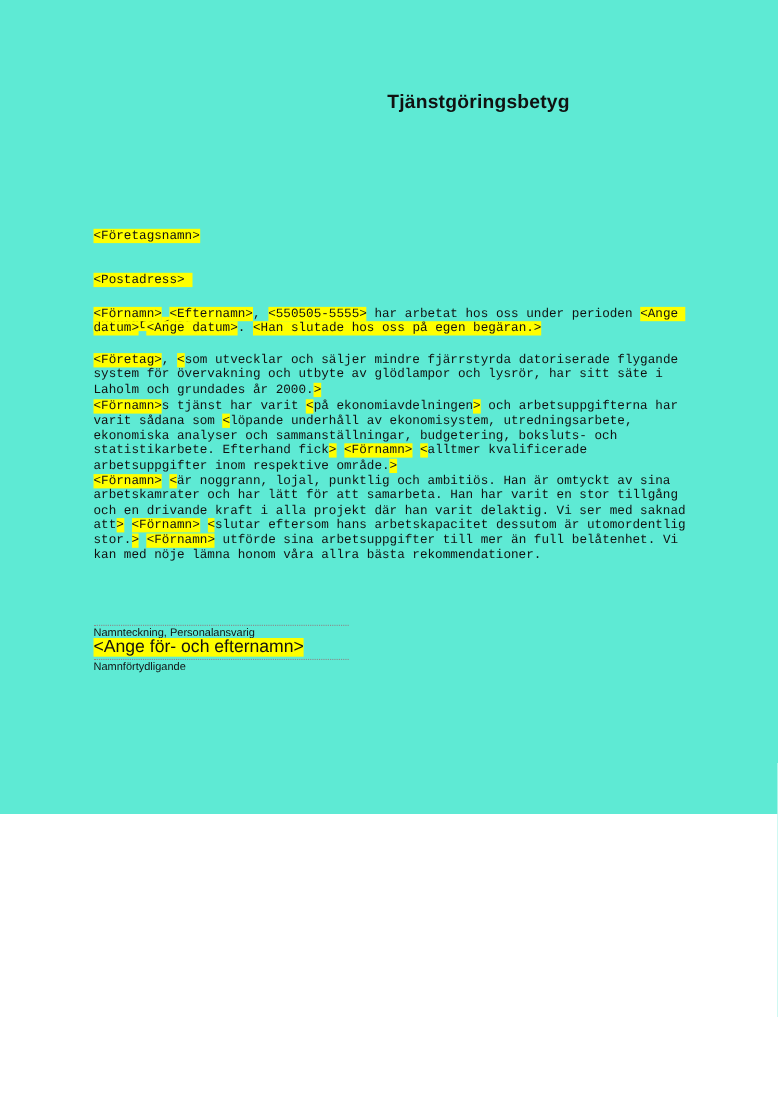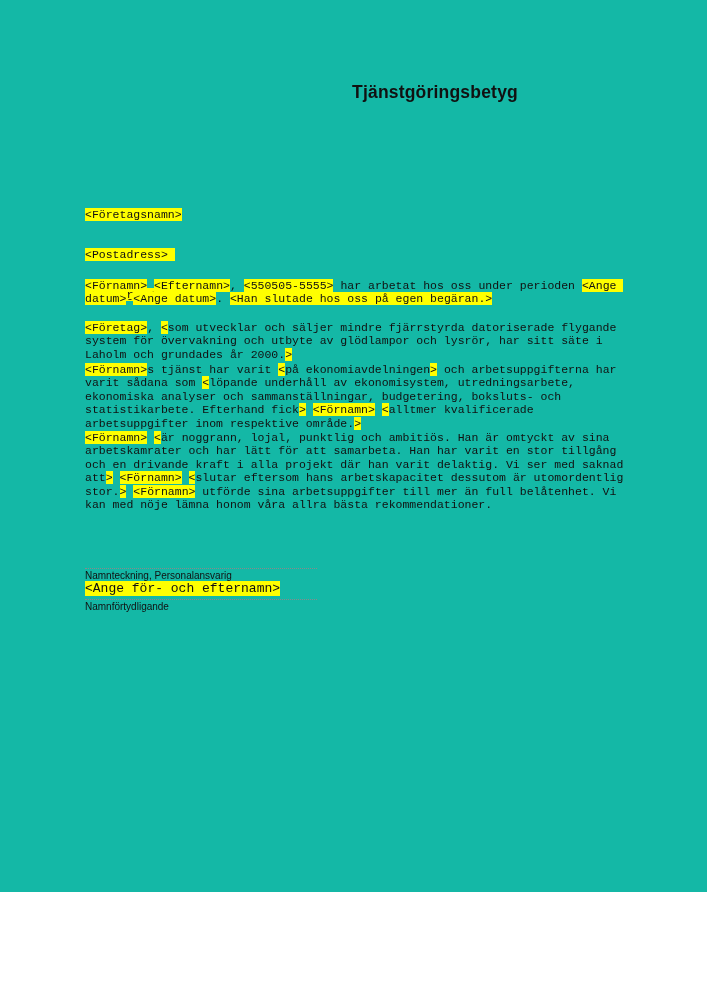--- a/index.html
+++ b/index.html
@@ -1,20 +1,20 @@
 <!DOCTYPE html>
 <html><head>
 <meta charset="utf-8">
 <style>
   html, body { margin: 0; padding: 0; background: #ffffff; }
   .page {
     position: relative;
     width: 707px;
-    height: 892px;
-    background: #14b8a6;
+    height: 740px;
+    background: #5eead4;
     font-family: "Liberation Sans", "DejaVu Sans", sans-serif;
     color: #111111;
     overflow: hidden;
   }
   .title {
     position: absolute;
     left: 352px;
     top: 82px;
     margin: 0;
     font-size: 17.5px;
@@ -42,24 +42,23 @@
   .sig-label {
     position: absolute;
     left: 85px;
     font-size: 10px;
     line-height: 10px;
     white-space: nowrap;
   }
   .sig-name {
     position: absolute;
     left: 85px;
-    font-size: 13px;
+    font-size: 16px;
     line-height: 14px;
     white-space: pre;
-    font-family: Liberation Mono, monospace;
   }
   .footer {
     position: absolute;
     left: 0;
     top: 945px;
     width: 707px;
     text-align: center;
     font-size: 11px;
   }
 </style>

